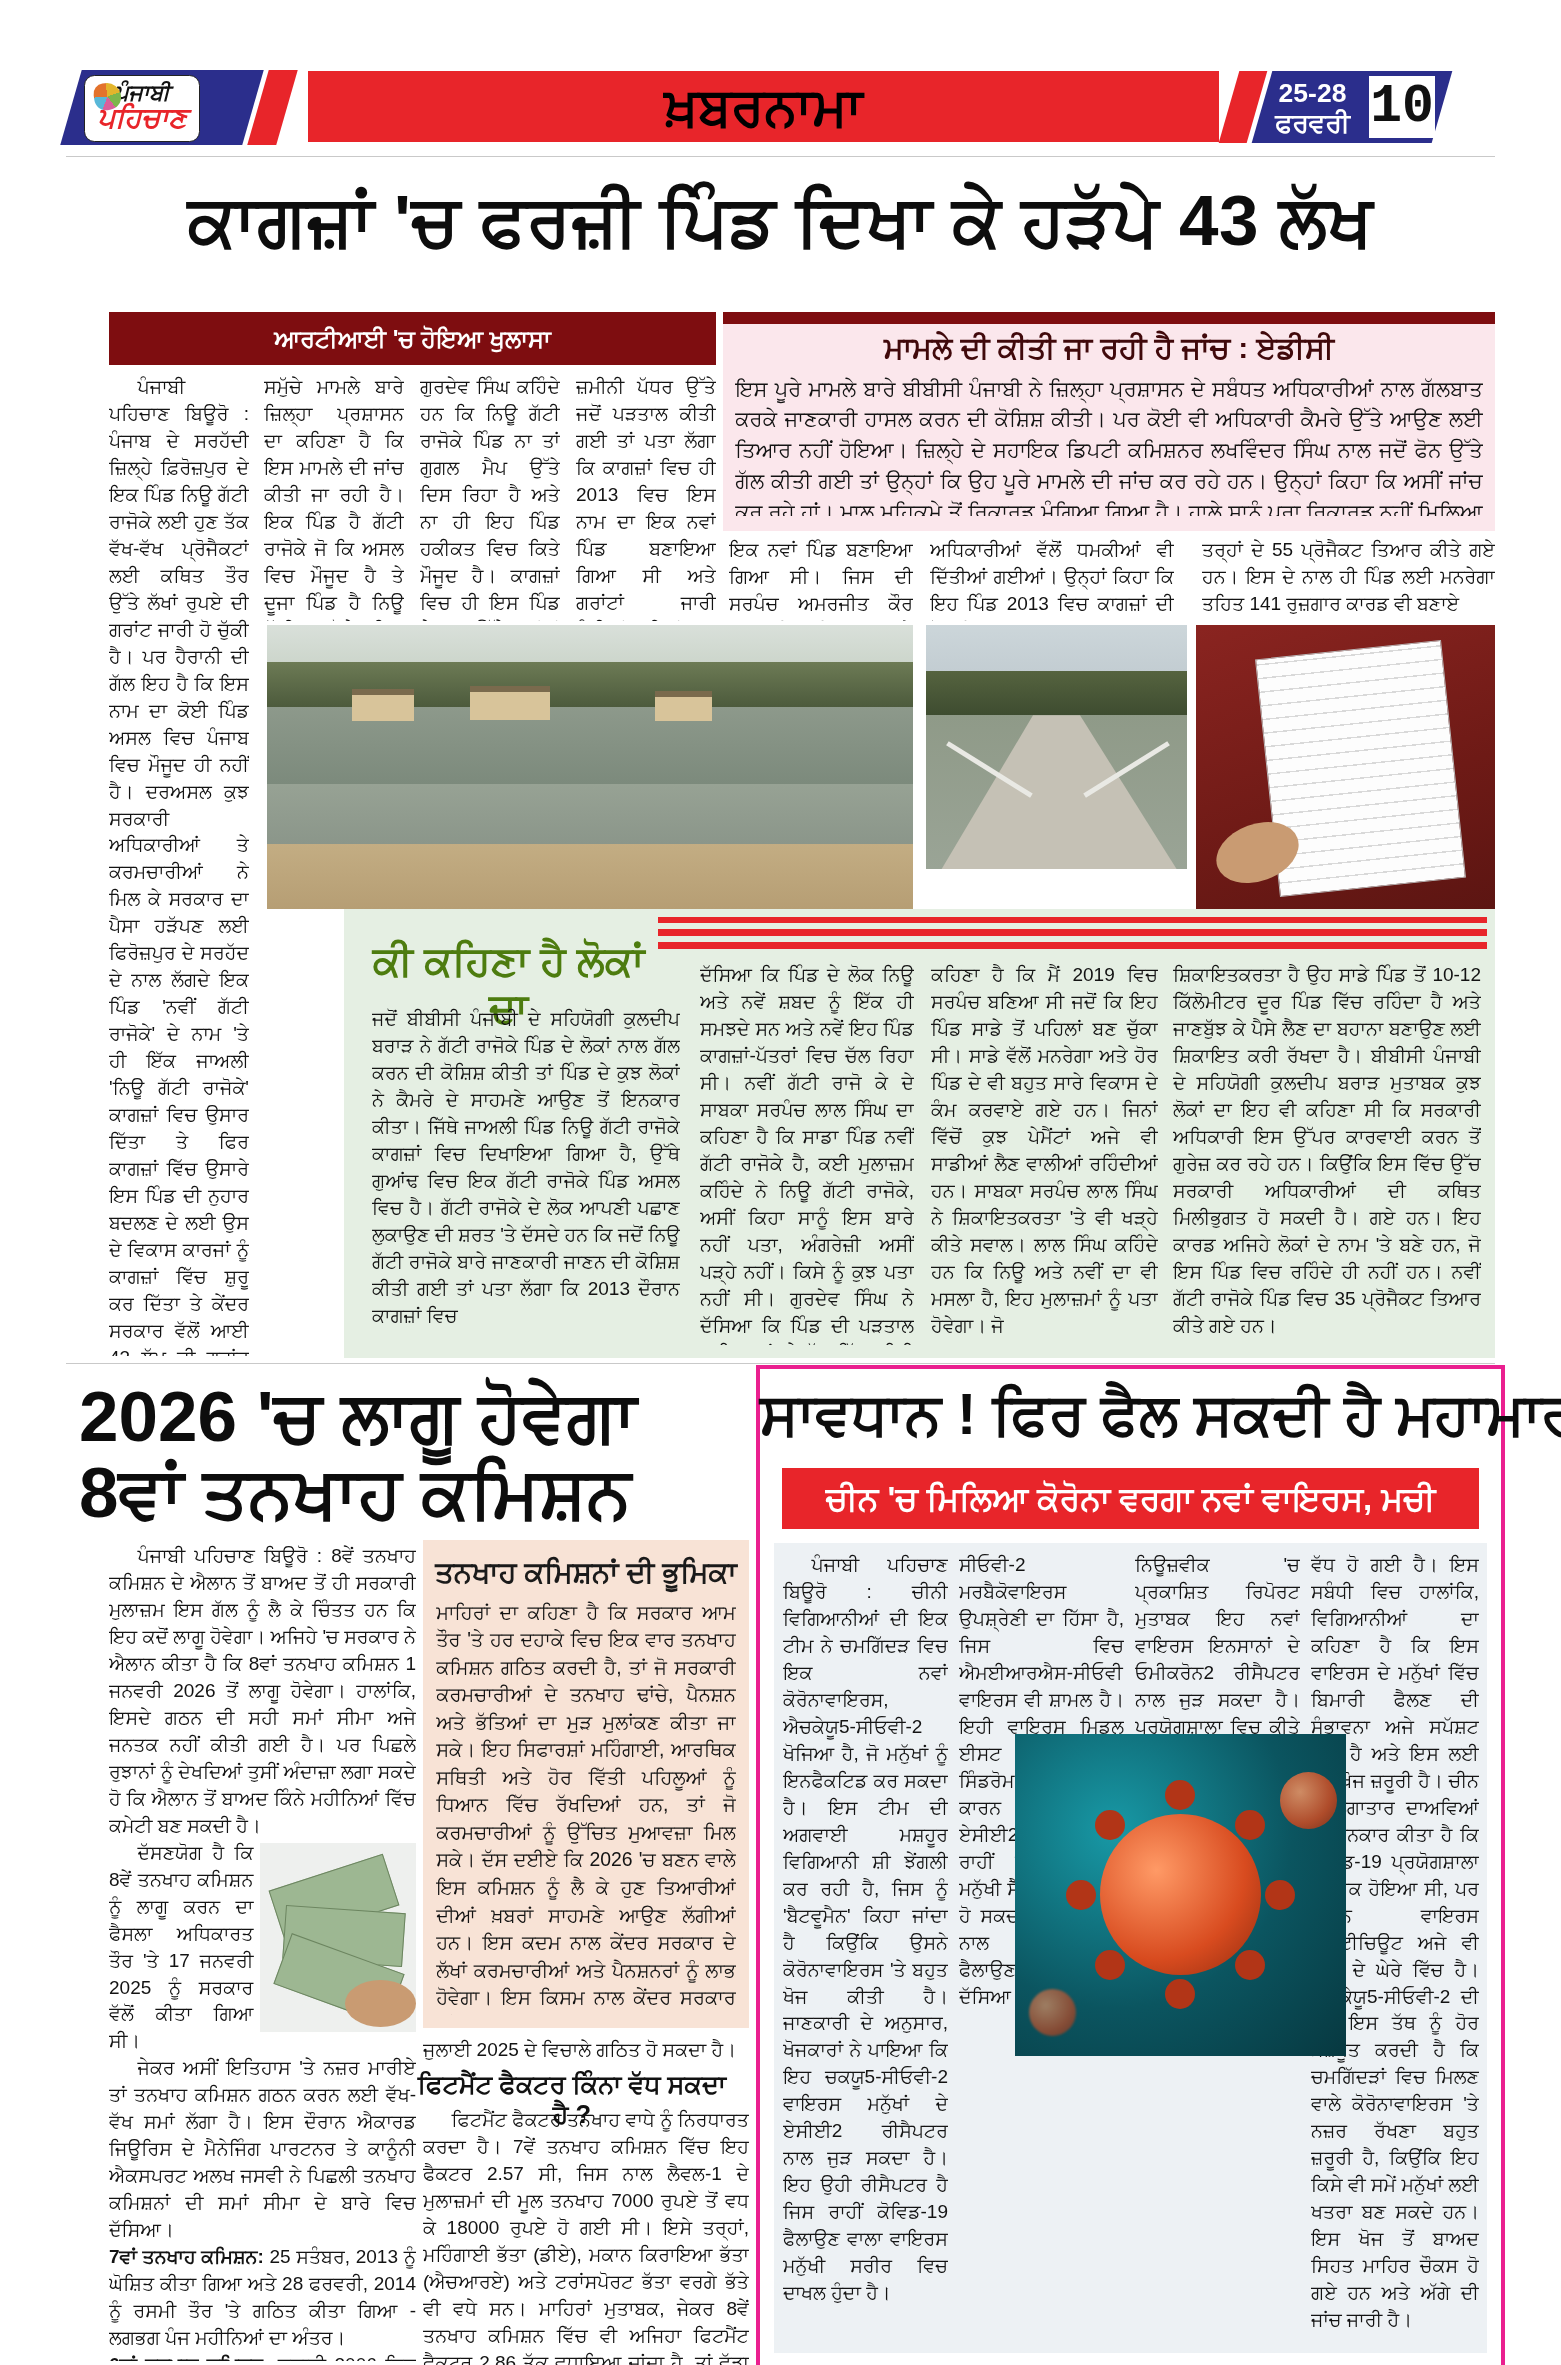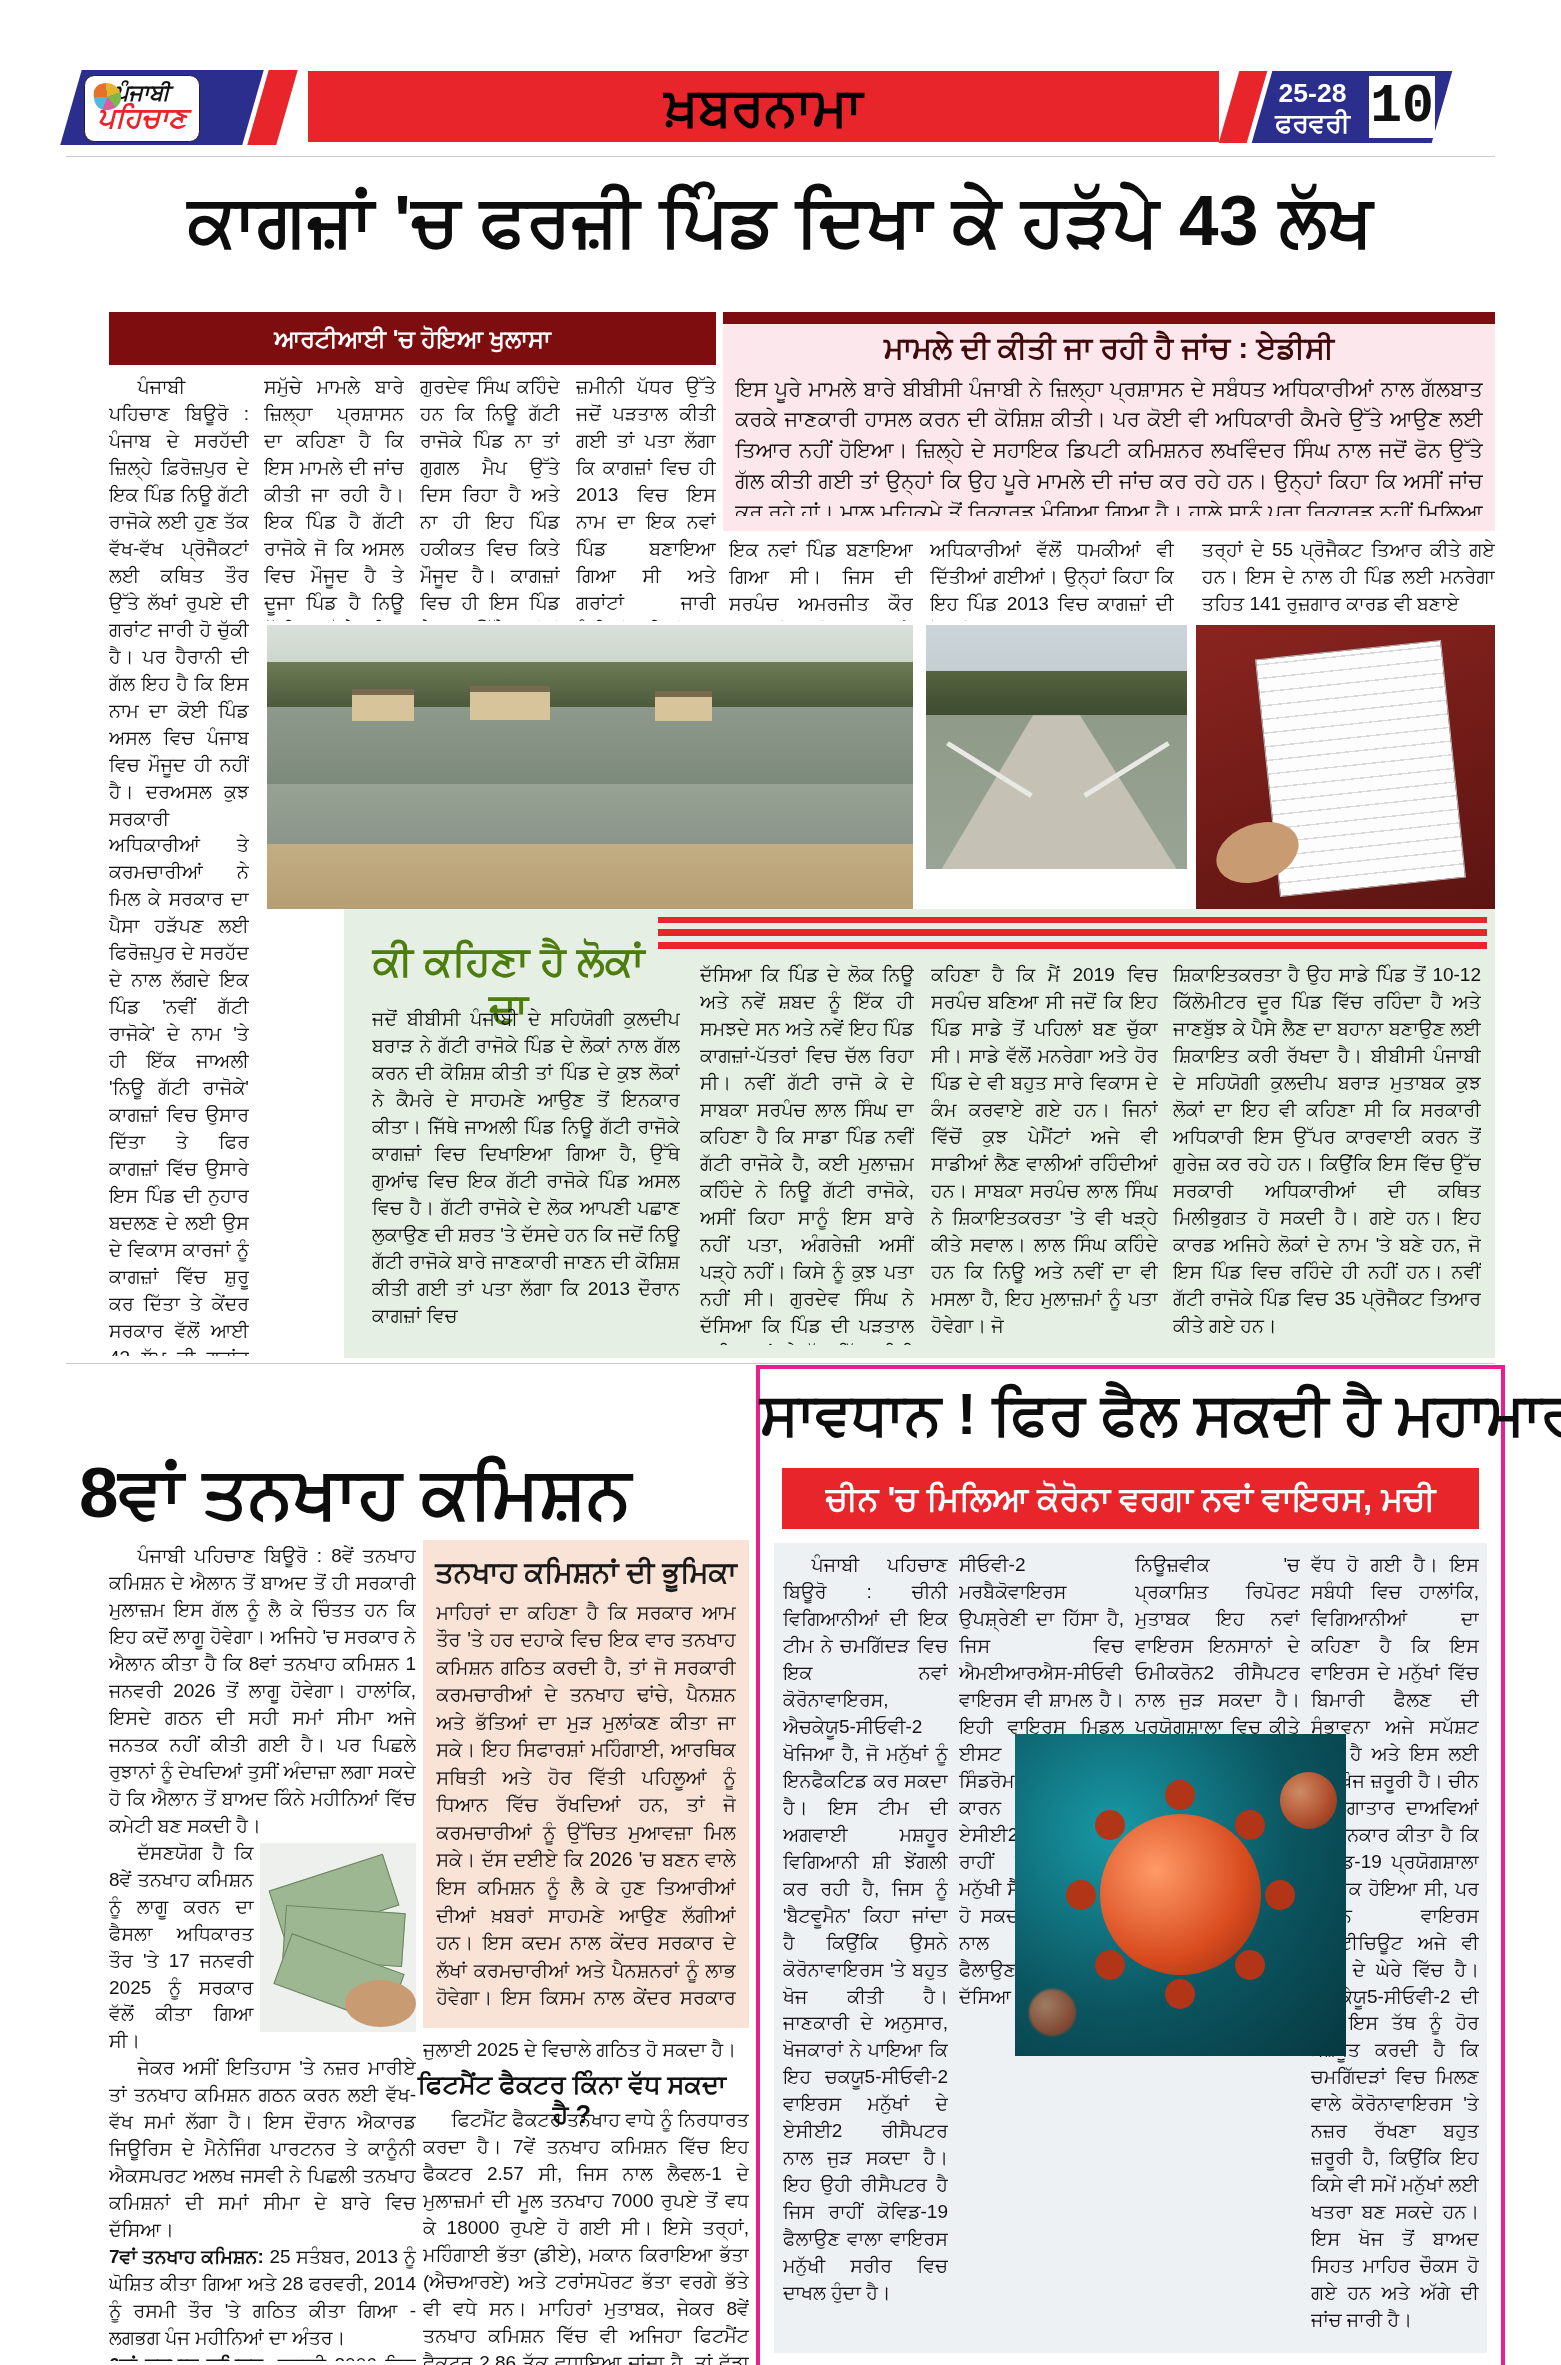--- a/index.html
+++ b/index.html
@@ -153,20 +153,21 @@
     <div class="abs col" style="left:587px;top:53px;width:227px;height:383px;">
       <p class="noind">ਕਹਿਣਾ ਹੈ ਕਿ ਮੈਂ 2019 ਵਿਚ ਸਰਪੰਚ ਬਣਿਆ ਸੀ ਜਦੋਂ ਕਿ ਇਹ ਪਿੰਡ ਸਾਡੇ ਤੋਂ ਪਹਿਲਾਂ ਬਣ ਚੁੱਕਾ ਸੀ। ਸਾਡੇ ਵੱਲੋਂ ਮਨਰੇਗਾ ਅਤੇ ਹੋਰ ਪਿੰਡ ਦੇ ਵੀ ਬਹੁਤ ਸਾਰੇ ਵਿਕਾਸ ਦੇ ਕੰਮ ਕਰਵਾਏ ਗਏ ਹਨ। ਜਿਨਾਂ ਵਿੱਚੋਂ ਕੁਝ ਪੇਮੈਂਟਾਂ ਅਜੇ ਵੀ ਸਾਡੀਆਂ ਲੈਣ ਵਾਲੀਆਂ ਰਹਿੰਦੀਆਂ ਹਨ। ਸਾਬਕਾ ਸਰਪੰਚ ਲਾਲ ਸਿੰਘ ਨੇ ਸ਼ਿਕਾਇਤਕਰਤਾ 'ਤੇ ਵੀ ਖੜ੍ਹੇ ਕੀਤੇ ਸਵਾਲ। ਲਾਲ ਸਿੰਘ ਕਹਿੰਦੇ ਹਨ ਕਿ ਨਿਊ ਅਤੇ ਨਵੀਂ ਦਾ ਵੀ ਮਸਲਾ ਹੈ, ਇਹ ਮੁਲਾਜ਼ਮਾਂ ਨੂੰ ਪਤਾ ਹੋਵੇਗਾ। ਜੋ</p>
     </div>
     <div class="abs col" style="left:829px;top:53px;width:308px;height:383px;">
       <p class="noind">ਸ਼ਿਕਾਇਤਕਰਤਾ ਹੈ ਉਹ ਸਾਡੇ ਪਿੰਡ ਤੋਂ 10-12 ਕਿੱਲੋਮੀਟਰ ਦੂਰ ਪਿੰਡ ਵਿੱਚ ਰਹਿੰਦਾ ਹੈ ਅਤੇ ਜਾਣਬੁੱਝ ਕੇ ਪੈਸੇ ਲੈਣ ਦਾ ਬਹਾਨਾ ਬਣਾਉਣ ਲਈ ਸ਼ਿਕਾਇਤ ਕਰੀ ਰੱਖਦਾ ਹੈ। ਬੀਬੀਸੀ ਪੰਜਾਬੀ ਦੇ ਸਹਿਯੋਗੀ ਕੁਲਦੀਪ ਬਰਾੜ ਮੁਤਾਬਕ ਕੁਝ ਲੋਕਾਂ ਦਾ ਇਹ ਵੀ ਕਹਿਣਾ ਸੀ ਕਿ ਸਰਕਾਰੀ ਅਧਿਕਾਰੀ ਇਸ ਉੱਪਰ ਕਾਰਵਾਈ ਕਰਨ ਤੋਂ ਗੁਰੇਜ਼ ਕਰ ਰਹੇ ਹਨ। ਕਿਉਂਕਿ ਇਸ ਵਿੱਚ ਉੱਚ ਸਰਕਾਰੀ ਅਧਿਕਾਰੀਆਂ ਦੀ ਕਥਿਤ ਮਿਲੀਭੁਗਤ ਹੋ ਸਕਦੀ ਹੈ। ਗਏ ਹਨ। ਇਹ ਕਾਰਡ ਅਜਿਹੇ ਲੋਕਾਂ ਦੇ ਨਾਮ 'ਤੇ ਬਣੇ ਹਨ, ਜੋ ਇਸ ਪਿੰਡ ਵਿਚ ਰਹਿੰਦੇ ਹੀ ਨਹੀਂ ਹਨ। ਨਵੀਂ ਗੱਟੀ ਰਾਜੋਕੇ ਪਿੰਡ ਵਿਚ 35 ਪ੍ਰੋਜੈਕਟ ਤਿਆਰ ਕੀਤੇ ਗਏ ਹਨ।</p>
     </div>
   </div>
 
   <div class="abs rule" style="left:66px;top:1363px;width:1429px;height:1.4px;"></div>
 
+  <div class="abs pay-h" style="left:79px;top:1380px;">2026 'ਚ ਲਾਗੂ ਹੋਵੇਗਾ</div>
   <div class="abs pay-h" style="left:79px;top:1456px;">8ਵਾਂ ਤਨਖਾਹ ਕਮਿਸ਼ਨ</div>
 
   <div class="abs col" style="left:109px;top:1543px;width:307px;height:818px;">
     <p>ਪੰਜਾਬੀ ਪਹਿਚਾਣ ਬਿਊਰੋ : 8ਵੇਂ ਤਨਖਾਹ ਕਮਿਸ਼ਨ ਦੇ ਐਲਾਨ ਤੋਂ ਬਾਅਦ ਤੋਂ ਹੀ ਸਰਕਾਰੀ ਮੁਲਾਜ਼ਮ ਇਸ ਗੱਲ ਨੂੰ ਲੈ ਕੇ ਚਿੰਤਤ ਹਨ ਕਿ ਇਹ ਕਦੋਂ ਲਾਗੂ ਹੋਵੇਗਾ। ਅਜਿਹੇ 'ਚ ਸਰਕਾਰ ਨੇ ਐਲਾਨ ਕੀਤਾ ਹੈ ਕਿ 8ਵਾਂ ਤਨਖਾਹ ਕਮਿਸ਼ਨ 1 ਜਨਵਰੀ 2026 ਤੋਂ ਲਾਗੂ ਹੋਵੇਗਾ। ਹਾਲਾਂਕਿ, ਇਸਦੇ ਗਠਨ ਦੀ ਸਹੀ ਸਮਾਂ ਸੀਮਾ ਅਜੇ ਜਨਤਕ ਨਹੀਂ ਕੀਤੀ ਗਈ ਹੈ। ਪਰ ਪਿਛਲੇ ਰੁਝਾਨਾਂ ਨੂੰ ਦੇਖਦਿਆਂ ਤੁਸੀਂ ਅੰਦਾਜ਼ਾ ਲਗਾ ਸਕਦੇ ਹੋ ਕਿ ਐਲਾਨ ਤੋਂ ਬਾਅਦ ਕਿੰਨੇ ਮਹੀਨਿਆਂ ਵਿੱਚ ਕਮੇਟੀ ਬਣ ਸਕਦੀ ਹੈ।</p>
     <span class="photo money" style="float:right;width:156px;height:189px;margin:3.8px 0 3.8px 6.6px;position:relative;display:block;">
       <span class="note" style="left:14px;top:28px;width:118px;height:52px;transform:rotate(-18deg);position:absolute;"></span>
       <span class="note" style="left:24px;top:66px;width:118px;height:52px;transform:rotate(4deg);position:absolute;"></span>
       <span class="note" style="left:19px;top:109px;width:118px;height:52px;transform:rotate(20deg);position:absolute;"></span>
       <span class="hand" style="left:85px;top:137px;width:71px;height:47px;position:absolute;"></span>
     </span>

